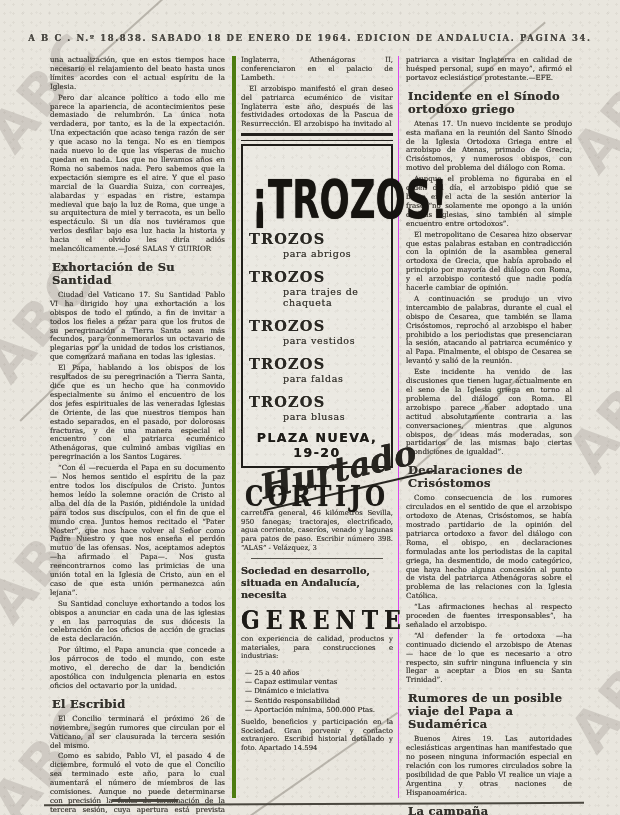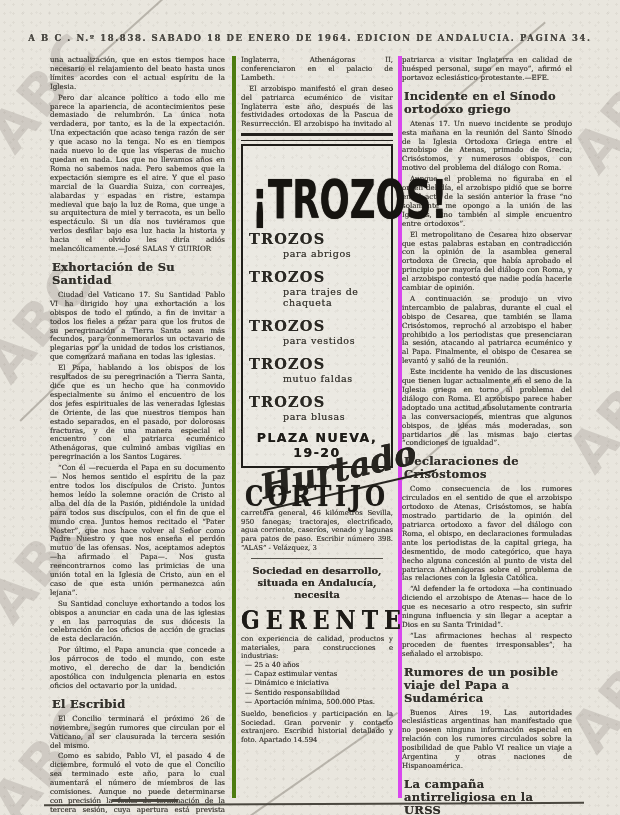--- a/index.html
+++ b/index.html
@@ -19,21 +19,21 @@
   .masthead{
     position:absolute;top:33px;left:0;width:100%;text-align:center;
     font-size:8.5px;font-weight:bold;letter-spacing:1.6px;color:#4a4843;
     text-shadow:0 0 .4px rgba(70,66,60,.9);
   }
   
   .cols{position:absolute;top:56px;left:50px;width:522px;height:742px;display:flex;}
   .col{box-sizing:border-box;}
   .col-1{width:186px;padding-right:7px;border-right:4px solid #4d7c0f;}
   .col-2{width:162px;padding:0 5px;}
-  .col-3{width:174px;border-left:4px solid #d946ef;}
+  .col-3{width:174px;padding-left:7px;border-left:1px solid #d946ef;}
   .para{
     margin:0 0 2px 0;font-size:7.1px;line-height:8.9px;text-align:justify;
     text-indent:8px;color:#45423c;text-shadow:0 0 .45px rgba(74,70,62,.85);
     word-spacing:.5px;
   }
   .no-indent .para:first-child{text-indent:0;}
   .col-heading{
     margin:7px 2px 4px 2px;text-align:left;font-size:11.5px;line-height:13px;
     font-weight:bold;color:#33312c;letter-spacing:.3px;
     text-shadow:0 0 .5px rgba(55,52,46,.8);font-family:"DejaVu Serif",serif;
@@ -76,31 +76,31 @@
     font-size:23px;letter-spacing:4px;color:#1d1b17;margin-top:10px;
     transform:scaleY(1.25);transform-origin:top center;
     text-shadow:0 0 .6px rgba(28,25,21,.9);
   }
   .cortijo-body{
     font-size:6.9px;line-height:8.6px;text-align:justify;color:#45423c;
     margin-top:4px;text-shadow:0 0 .4px rgba(70,66,60,.85);
   }
   .thin-div{border-top:1px solid #55524b;margin:6px 10px;}
   .sociedad{
-    text-align:center;font-weight:bold;font-size:9.8px;line-height:12px;
+    text-align:left;font-weight:bold;font-size:9.8px;line-height:12px;
     color:#33302b;margin-top:3px;text-shadow:0 0 .45px rgba(50,47,41,.85);
   }
   .gerente-title{
     text-align:center;font-family:"DejaVu Serif",serif;font-weight:bold;
     font-size:22px;letter-spacing:6px;color:#1d1b17;margin-top:3px;
     transform:scaleY(1.2);transform-origin:top center;
     text-shadow:0 0 .6px rgba(28,25,21,.9);
   }
   .gerente-sub{font-size:6.9px;line-height:8.6px;text-align:justify;color:#45423c;margin-top:5px;text-shadow:0 0 .4px rgba(70,66,60,.85);}
-  .gerente-bullets{margin-top:0;}
+  .gerente-bullets{margin-top:8px;}
   .gerente-bullets .bullet{font-size:7px;line-height:9.2px;color:#403d37;padding-left:4px;text-shadow:0 0 .4px rgba(65,61,55,.85);}
   .gerente-outro{font-size:6.9px;line-height:8.6px;text-align:justify;color:#45423c;margin-top:3px;text-shadow:0 0 .4px rgba(70,66,60,.85);}
   
   .bottom-rule{position:absolute;left:44px;top:803px;width:540px;height:2px;background:#4a473f;transform:rotate(-.25deg);}
   .bottom-dash{position:absolute;left:112px;top:799px;width:66px;height:2.5px;background:#4a473f;}
   
   .watermark{
     position:absolute;font-family:"DejaVu Sans",sans-serif;font-weight:bold;
     font-size:56px;color:rgba(112,107,99,.22);transform:rotate(-50deg);
     letter-spacing:2px;pointer-events:none;
@@ -162,21 +162,21 @@
             <div class="trozos-item">
               <div class="tz-label">TROZOS</div>
               <div class="tz-sub">para trajes de chaqueta</div>
             </div>
             <div class="trozos-item">
               <div class="tz-label">TROZOS</div>
               <div class="tz-sub">para vestidos</div>
             </div>
             <div class="trozos-item">
               <div class="tz-label">TROZOS</div>
-              <div class="tz-sub">mutuo faldas</div>
+              <div class="tz-sub">para faldas</div>
             </div>
             <div class="trozos-item">
               <div class="tz-label">TROZOS</div>
               <div class="tz-sub">para blusas</div>
             </div>
           </div>
         <div class="hurtado">Hurtado</div>
         <div class="plaza">PLAZA NUEVA, 19-20</div>
       </div>
 
@@ -202,22 +202,22 @@
     <div class="col col-3 no-indent">
         <p class="para">patriarca a visitar Inglaterra en calidad de huésped personal, supo en mayo”, afirmó el portavoz eclesiástico protestante.—EFE.</p>
         <h3 class="col-heading">Incidente en el Sínodo ortodoxo griego</h3>
         <p class="para">Atenas 17. Un nuevo incidente se produjo esta mañana en la reunión del Santo Sínodo de la Iglesia Ortodoxa Griega entre el arzobispo de Atenas, primado de Grecia, Crisóstomos, y numerosos obispos, con motivo del problema del diálogo con Roma.</p>
         <p class="para">Aunque el problema no figuraba en el orden del día, el arzobispo pidió que se borre en el acta de la sesión anterior la frase “no solamente me opongo a la unión de las Iglesias, sino también al simple encuentro entre ortodoxos”.</p>
         <p class="para">El metropolitano de Cesarea hizo observar que estas palabras estaban en contradicción con la opinión de la asamblea general ortodoxa de Grecia, que había aprobado el principio por mayoría del diálogo con Roma, y el arzobispo contestó que nadie podía hacerle cambiar de opinión.</p>
         <p class="para">A continuación se produjo un vivo intercambio de palabras, durante el cual el obispo de Cesarea, que también se llama Crisóstomos, reprochó al arzobispo el haber prohibido a los periodistas que presenciaran la sesión, atacando al patriarca ecuménico y al Papa. Finalmente, el obispo de Cesarea se levantó y salió de la reunión.</p>
         <p class="para">Este incidente ha venido de las discusiones que tienen lugar actualmente en el seno de la Iglesia griega en torno al problema del diálogo con Roma. El arzobispo parece haber adoptado una actitud absolutamente contraria a las conversaciones, mientras que algunos obispos, de ideas más moderadas, son partidarios de las mismas bajo ciertas “condiciones de igualdad”.</p>
         <h3 class="col-heading">Declaraciones de Crisóstomos</h3>
         <p class="para">Como consecuencia de los rumores circulados en el sentido de que el arzobispo ortodoxo de Atenas, Crisóstomos, se había mostrado partidario de la opinión del patriarca ortodoxo a favor del diálogo con Roma, el obispo, en declaraciones formuladas ante los periodistas de la capital griega, ha desmentido, de modo categórico, que haya hecho alguna concesión al punto de vista del patriarca Athenágoras sobre el problema de las relaciones con la Iglesia Católica.</p>
+        <p class="para">“Las afirmaciones hechas al respecto proceden de fuentes irresponsables”, ha señalado el arzobispo.</p>
         <p class="para">“Al defender la fe ortodoxa —ha continuado diciendo el arzobispo de Atenas— hace de lo que es necesario a otro respecto, sin sufrir ninguna influencia y sin llegar a aceptar a Dios en su Santa Trinidad”.</p>
-        <p class="para">“Las afirmaciones hechas al respecto proceden de fuentes irresponsables”, ha señalado el arzobispo.</p>
         <h3 class="col-heading">Rumores de un posible viaje del Papa a Sudamérica</h3>
         <p class="para">Buenos Aires 19. Las autoridades eclesiásticas argentinas han manifestado que no poseen ninguna información especial en relación con los rumores circulados sobre la posibilidad de que Pablo VI realice un viaje a Argentina y otras naciones de Hispanoamérica.</p>
         <h3 class="col-heading">La campaña antirreligiosa en la URSS</h3>
       </div>
 
   </div>
 
   <div class="bottom-dash"></div>
   <div class="bottom-rule"></div>
 

